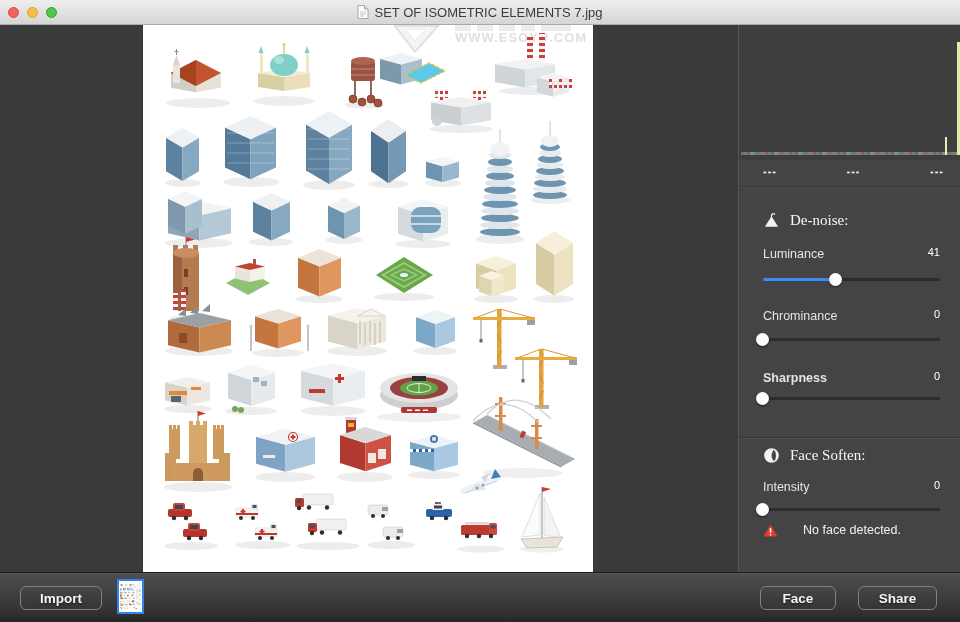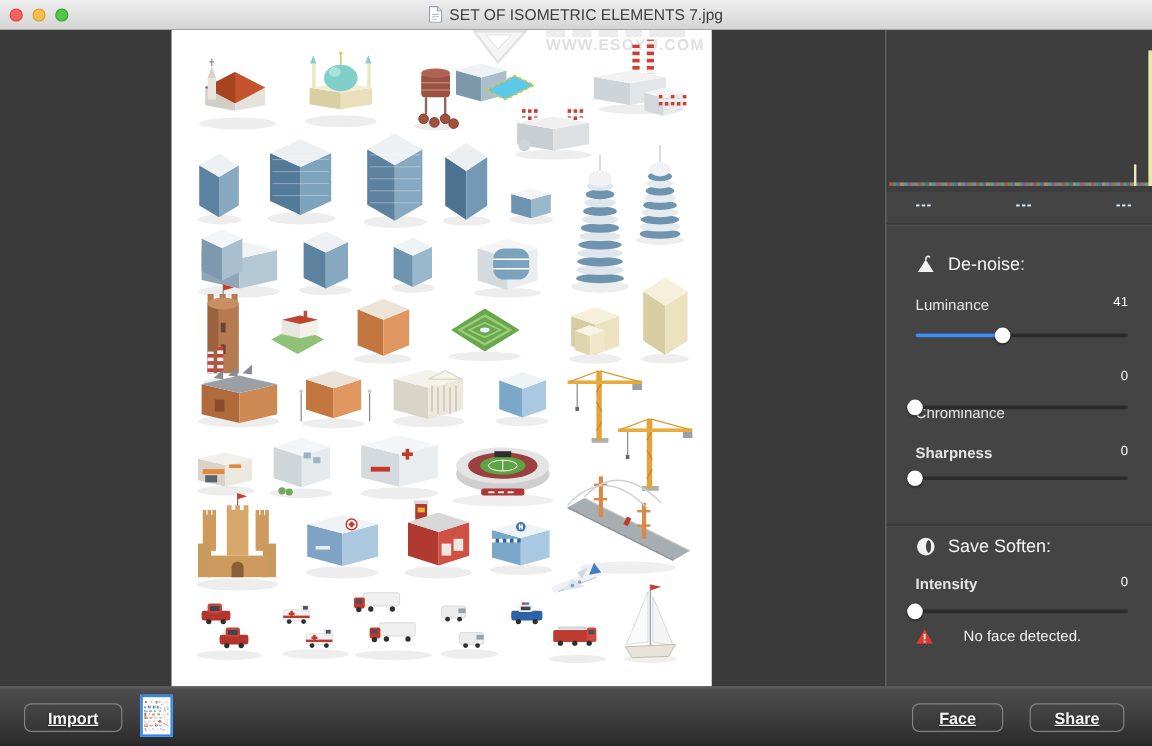--- a/index.html
+++ b/index.html
@@ -31,39 +31,39 @@
       #b06060 0 3px,#6a9a60 3px 6px,#6070b0 6px 9px,#b0a060 9px 12px,
       #60a0a0 12px 15px,#a060a0 15px 18px,#8a8a6a 18px 21px,#7a9a8a 21px 24px);}
   .hist-spike1{position:absolute;left:206px;bottom:5px;width:2px;height:18px;background:#e9edb4;}
   .hist-spike2{position:absolute;left:218px;bottom:5px;width:3px;height:113px;background:#e6eaa6;}
   .ticks{position:absolute;left:24px;right:16px;top:140px;display:flex;justify-content:space-between;}
   .tick{font-size:11px;font-weight:bold;letter-spacing:1px;color:#e8edf2;
     text-shadow:0 -1px 0 rgba(100,130,170,.95);}
   .sep{position:absolute;left:0;right:0;height:1px;background:#363636;box-shadow:0 1px 0 #4e4e4e;}
   .sep1{top:161px;} .sep2{top:412px;}
   .section-head{position:absolute;left:24px;display:flex;align-items:center;gap:10px;
-    color:#f5f5f5;font-size:15px;}
+    color:#f5f5f5;font-size:15px;font-family:Liberation Serif, serif;}
   .row-label{position:absolute;left:24px;font-size:12.5px;color:#e4e4e4;}
   .row-value{position:absolute;right:20px;font-size:11px;color:#fff;text-align:right;}
   .slider{position:absolute;left:24px;right:20px;height:14px;}
   .slider-track{position:absolute;left:0;right:0;top:6px;height:3px;background:#2c2c2c;border-radius:2px;}
   .slider-fill{position:absolute;left:0;top:0;height:3px;border-radius:2px;
     background:var(--accent,#3a8cf8);}
   .slider-thumb{position:absolute;right:-6px;top:-5px;width:13px;height:13px;border-radius:50%;
     background:#fdfdfd;box-shadow:0 1px 2px rgba(0,0,0,.55);}
   .warn-row{position:absolute;left:24px;display:flex;align-items:center;gap:25px;
     color:#f2f2f2;font-size:12.5px;}
   
   .bottombar{position:absolute;left:0;top:572px;width:960px;height:50px;
     background:linear-gradient(#5a5a5a 0,#4c4c4c 2px,#3c3c3c 55%,#2f2f2f 86%,#262626 100%);
     border-top:1px solid #1d1d1d;box-sizing:border-box;}
   .bar-btn{position:absolute;top:13px;height:24px;border-radius:6px;
     background:linear-gradient(#464646,#353535);border:1px solid #818181;
     color:#f5f5f5;font-size:13.5px;font-weight:bold;text-shadow:0 1px 2px rgba(0,0,0,.6);
-    display:flex;align-items:center;justify-content:center;box-sizing:border-box;cursor:default;text-decoration:underline;}
+    display:flex;align-items:center;justify-content:center;box-sizing:border-box;cursor:default;}
   .btn-import{left:20px;width:82px;}
   .btn-share{left:760px;width:76px;}
   .btn-save{left:858px;width:79px;}
   .thumb-box{position:absolute;left:117px;top:6px;width:23px;height:31px;background:#fff;
     border:2px solid var(--thumbnail_border,#2f86f0);}
   .thumb-art{display:block;width:23px;height:31px;}
 </style>
 </head>
 <body>
 
@@ -592,21 +592,21 @@
     <span class="row-label" style="top:222px;text-align:center;">Luminance</span>
     <span class="row-value" style="top:221px;">41</span>
     <div class="slider" style="top:247px;">
       <div class="slider-track">
         <div class="slider-fill" style="width: 41%;">
           <div class="slider-thumb"></div>
         </div>
       </div>
     </div>
 
-    <span class="row-label" style="top:284px;margin-top:28px;">Chrominance</span>
+    <span class="row-label" style="top:284px;">Chrominance</span>
     <span class="row-value" style="top:283px;">0</span>
     <div class="slider" style="top:307px;">
       <div class="slider-track">
         <div class="slider-fill" style="width: 0%;">
           <div class="slider-thumb"></div>
         </div>
       </div>
     </div>
 
     <span class="row-label" style="top:346px;font-weight:bold;">Sharpness</span>
@@ -620,24 +620,24 @@
     </div>
 
     <div class="sep sep2"></div>
 
     <div class="section-head" style="top:422px;">
       <svg width="17" height="17" viewBox="0 0 18 18">
         <circle cx="9" cy="9" r="7" fill="#f2f2f2"></circle>
         <path d="M11.8,2.8 C8.2,5.4 8.2,12.4 11.8,15.2 C14.2,13.2 14.4,5.2 11.8,2.8 Z" fill="#444444"></path>
         <circle cx="9" cy="9" r="7" fill="none" stroke="#f2f2f2" stroke-width="1.5"></circle>
       </svg>
-      <span>Save Soften:</span>
-    </div>
-
-    <span class="row-label" style="top:455px;font-weight:bold;">Intensity</span>
+      <span>Face Soften:</span>
+    </div>
+
+    <span class="row-label" style="top:455px;">Intensity</span>
     <span class="row-value" style="top:454px;">0</span>
     <div class="slider" style="top:477px;">
       <div class="slider-track">
         <div class="slider-fill" style="width: 0%;">
           <div class="slider-thumb"></div>
         </div>
       </div>
     </div>
 
     <div class="warn-row" style="top:498px;">

